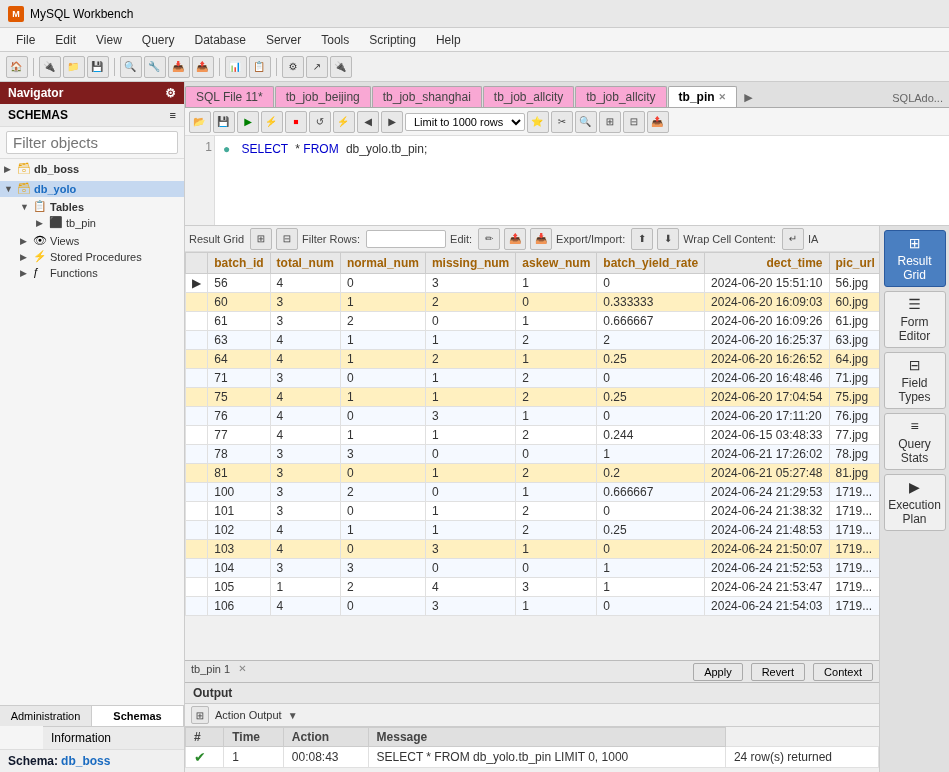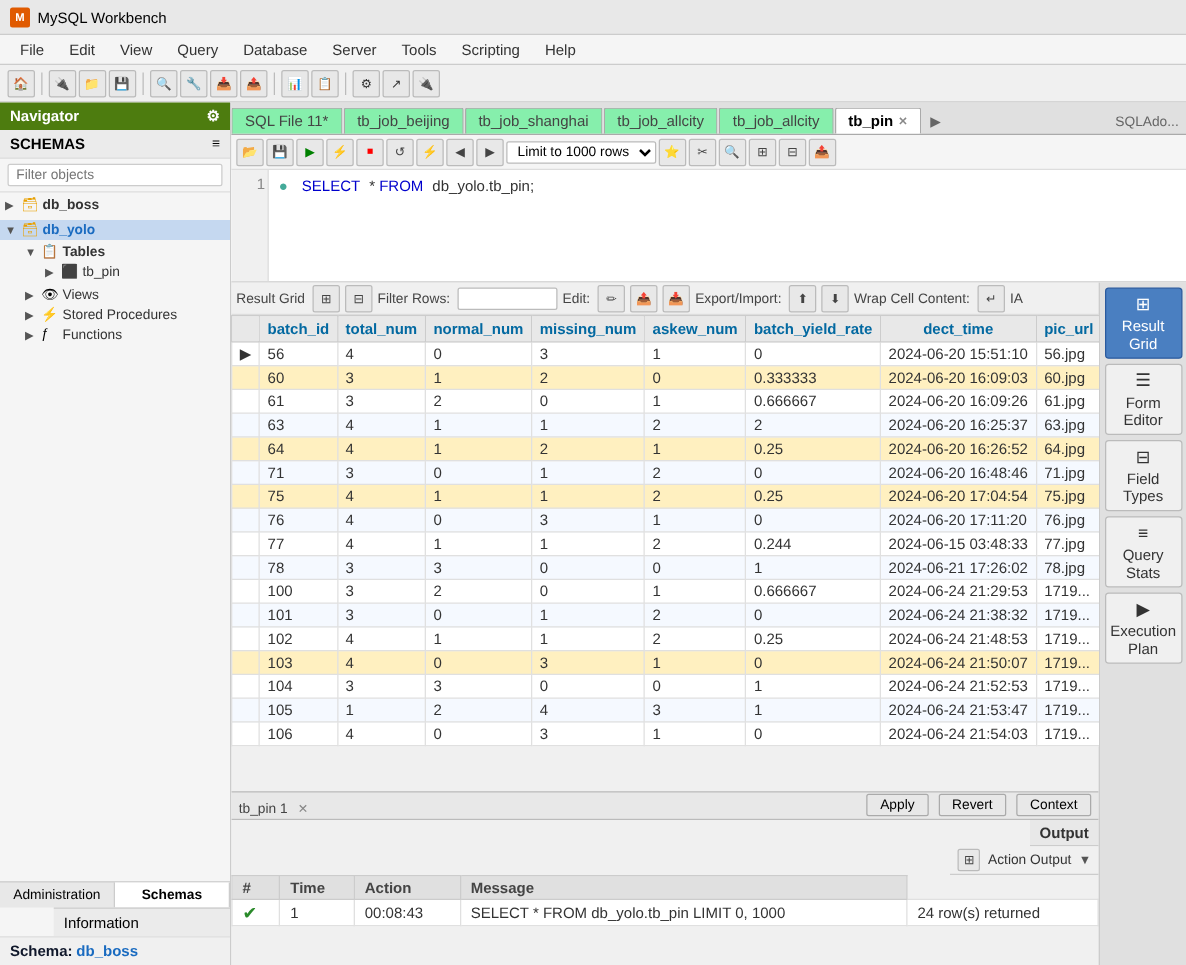--- a/index.html
+++ b/index.html
@@ -48,21 +48,21 @@
     
     #sidebar {
       width: 185px;
       background: #f5f5f5;
       border-right: 1px solid #ccc;
       display: flex;
       flex-direction: column;
       height: 100%;
     }
     #nav-header {
-      background: #4d7c0f;
+      background: #7f1d1d;
       color: white;
       padding: 4px 8px;
       font-size: 11px;
       font-weight: bold;
       display: flex;
       justify-content: space-between;
     }
     #schemas-header {
       padding: 4px 8px;
       font-size: 11px;
@@ -75,21 +75,21 @@
     }
     #filter-box {
       padding: 4px 6px;
       border-bottom: 1px solid #ddd;
     }
     #filter-box input {
       width: 100%;
       padding: 2px 6px;
       border: 1px solid #ccc;
       border-radius: 2px;
-      font-size: 11px;
+      font-size: 15px;
       background: white;
     }
     #schema-tree { flex: 1; overflow-y: auto; }
     .tree-item { padding: 2px 0; cursor: pointer; }
     .tree-row { display: flex; align-items: center; padding: 1px 4px; gap: 3px; }
     .tree-row.selected { background: #c5d8f0; }
     .tree-arrow { width: 10px; font-size: 9px; color: #555; }
     .tree-icon { width: 14px; height: 14px; font-size: 11px; }
     .tree-label { font-size: 11px; color: #333; }
     .tree-label.bold { font-weight: bold; }
@@ -108,21 +108,21 @@
 
     
     #tab-bar {
       background: #e0e0e0;
       height: 26px;
       display: flex;
       align-items: flex-end;
       border-bottom: 1px solid #aaa;
       overflow: hidden;
     }
-    .tab { padding: 3px 10px; background: #86efac; border: 1px solid #aaa; border-bottom: none; font-size: 11px; cursor: pointer; color: #444; margin-right: 1px; border-radius: 2px 2px 0 0; white-space: nowrap; display: flex; align-items: center; gap: 4px; }
+    .tab { padding: 3px 10px; background: #f9a8d4; border: 1px solid #aaa; border-bottom: none; font-size: 11px; cursor: pointer; color: #444; margin-right: 1px; border-radius: 2px 2px 0 0; white-space: nowrap; display: flex; align-items: center; gap: 4px; }
     .tab.active { background: white; color: #000; font-weight: bold; }
     .tab-close { font-size: 9px; color: #888; cursor: pointer; }
     .tab-more { padding: 3px 6px; font-size: 11px; color: #666; cursor: pointer; }
 
     
     #sql-toolbar {
       background: #f5f5f5;
       height: 28px;
       display: flex;
       align-items: center;
@@ -162,23 +162,23 @@
     .result-tb-label { font-size: 11px; color: #444; margin-right: 2px; }
     .filter-input { padding: 2px 6px; border: 1px solid #bbb; border-radius: 2px; font-size: 11px; width: 80px; }
 
     
     #data-table-container { flex: 1; overflow: auto; }
     #data-table { border-collapse: collapse; width: 100%; font-size: 11px; }
     #data-table th {
       background: #e8e8e8;
       border: 1px solid #ccc;
       padding: 3px 6px;
-      text-align: center;
+      text-align: right;
       font-weight: bold;
-      color: #0369a1;
+      color: #a16207;
       white-space: nowrap;
       position: sticky;
       top: 0;
     }
     #data-table td {
       border: 1px solid #e0e0e0;
       padding: 2px 6px;
       white-space: nowrap;
       color: #333;
     }
@@ -216,40 +216,39 @@
       font-size: 10px;
       color: #333;
       text-align: center;
     }
     .side-btn.active { background: #4a7fc1; color: white; border-color: #2a5a9e; }
     .side-btn-icon { font-size: 14px; }
 
     
     #bottom-bar {
       display: flex;
-      align-items: flex-end;
+      align-items: flex-start;
       background: #e8e8e8;
       border-top: 1px solid #bbb;
       padding: 2px 6px;
       height: 22px;
       gap: 8px;
     }
     .tab-label { font-size: 11px; color: #444; }
     .tab-close-sm { font-size: 10px; color: #888; cursor: pointer; }
     .bottom-btn { padding: 2px 10px; background: #e8e8e8; border: 1px solid #aaa; border-radius: 2px; font-size: 11px; cursor: pointer; }
     .spacer { flex: 1; }
 
     
     #output-section {
       background: #f0f0f0;
       border-top: 1px solid #bbb;
-      height: 117px;
+      height: 90px;
       display: flex;
       flex-direction: column;
-      align-items: flex-end;
     }
     #output-header {
       padding: 3px 8px;
       font-size: 11px;
       font-weight: bold;
       color: #333;
       border-bottom: 1px solid #ccc;
       background: #e8e8e8;
     }
     #output-toolbar {
@@ -594,20 +593,31 @@
                 <tr>
                   <td class="row-arrow"></td>
                   <td class="num">78</td>
                   <td class="num">3</td>
                   <td class="num">3</td>
                   <td class="zero">0</td>
                   <td class="zero">0</td>
                   <td class="num">1</td>
                   <td>2024-06-21 17:26:02</td>
                   <td>78.jpg</td>
+                </tr>
+                <tr class="highlighted">
+                  <td class="row-arrow"></td>
+                  <td class="num">81</td>
+                  <td class="num">3</td>
+                  <td class="zero">0</td>
+                  <td class="num">1</td>
+                  <td class="num">2</td>
+                  <td class="num">0.2</td>
+                  <td>2024-06-21 05:27:48</td>
+                  <td>81.jpg</td>
                 </tr>
                 <tr>
                   <td class="row-arrow"></td>
                   <td class="num">100</td>
                   <td class="num">3</td>
                   <td class="num">2</td>
                   <td class="zero">0</td>
                   <td class="num">1</td>
                   <td class="num">0.666667</td>
                   <td>2024-06-24 21:29:53</td>

